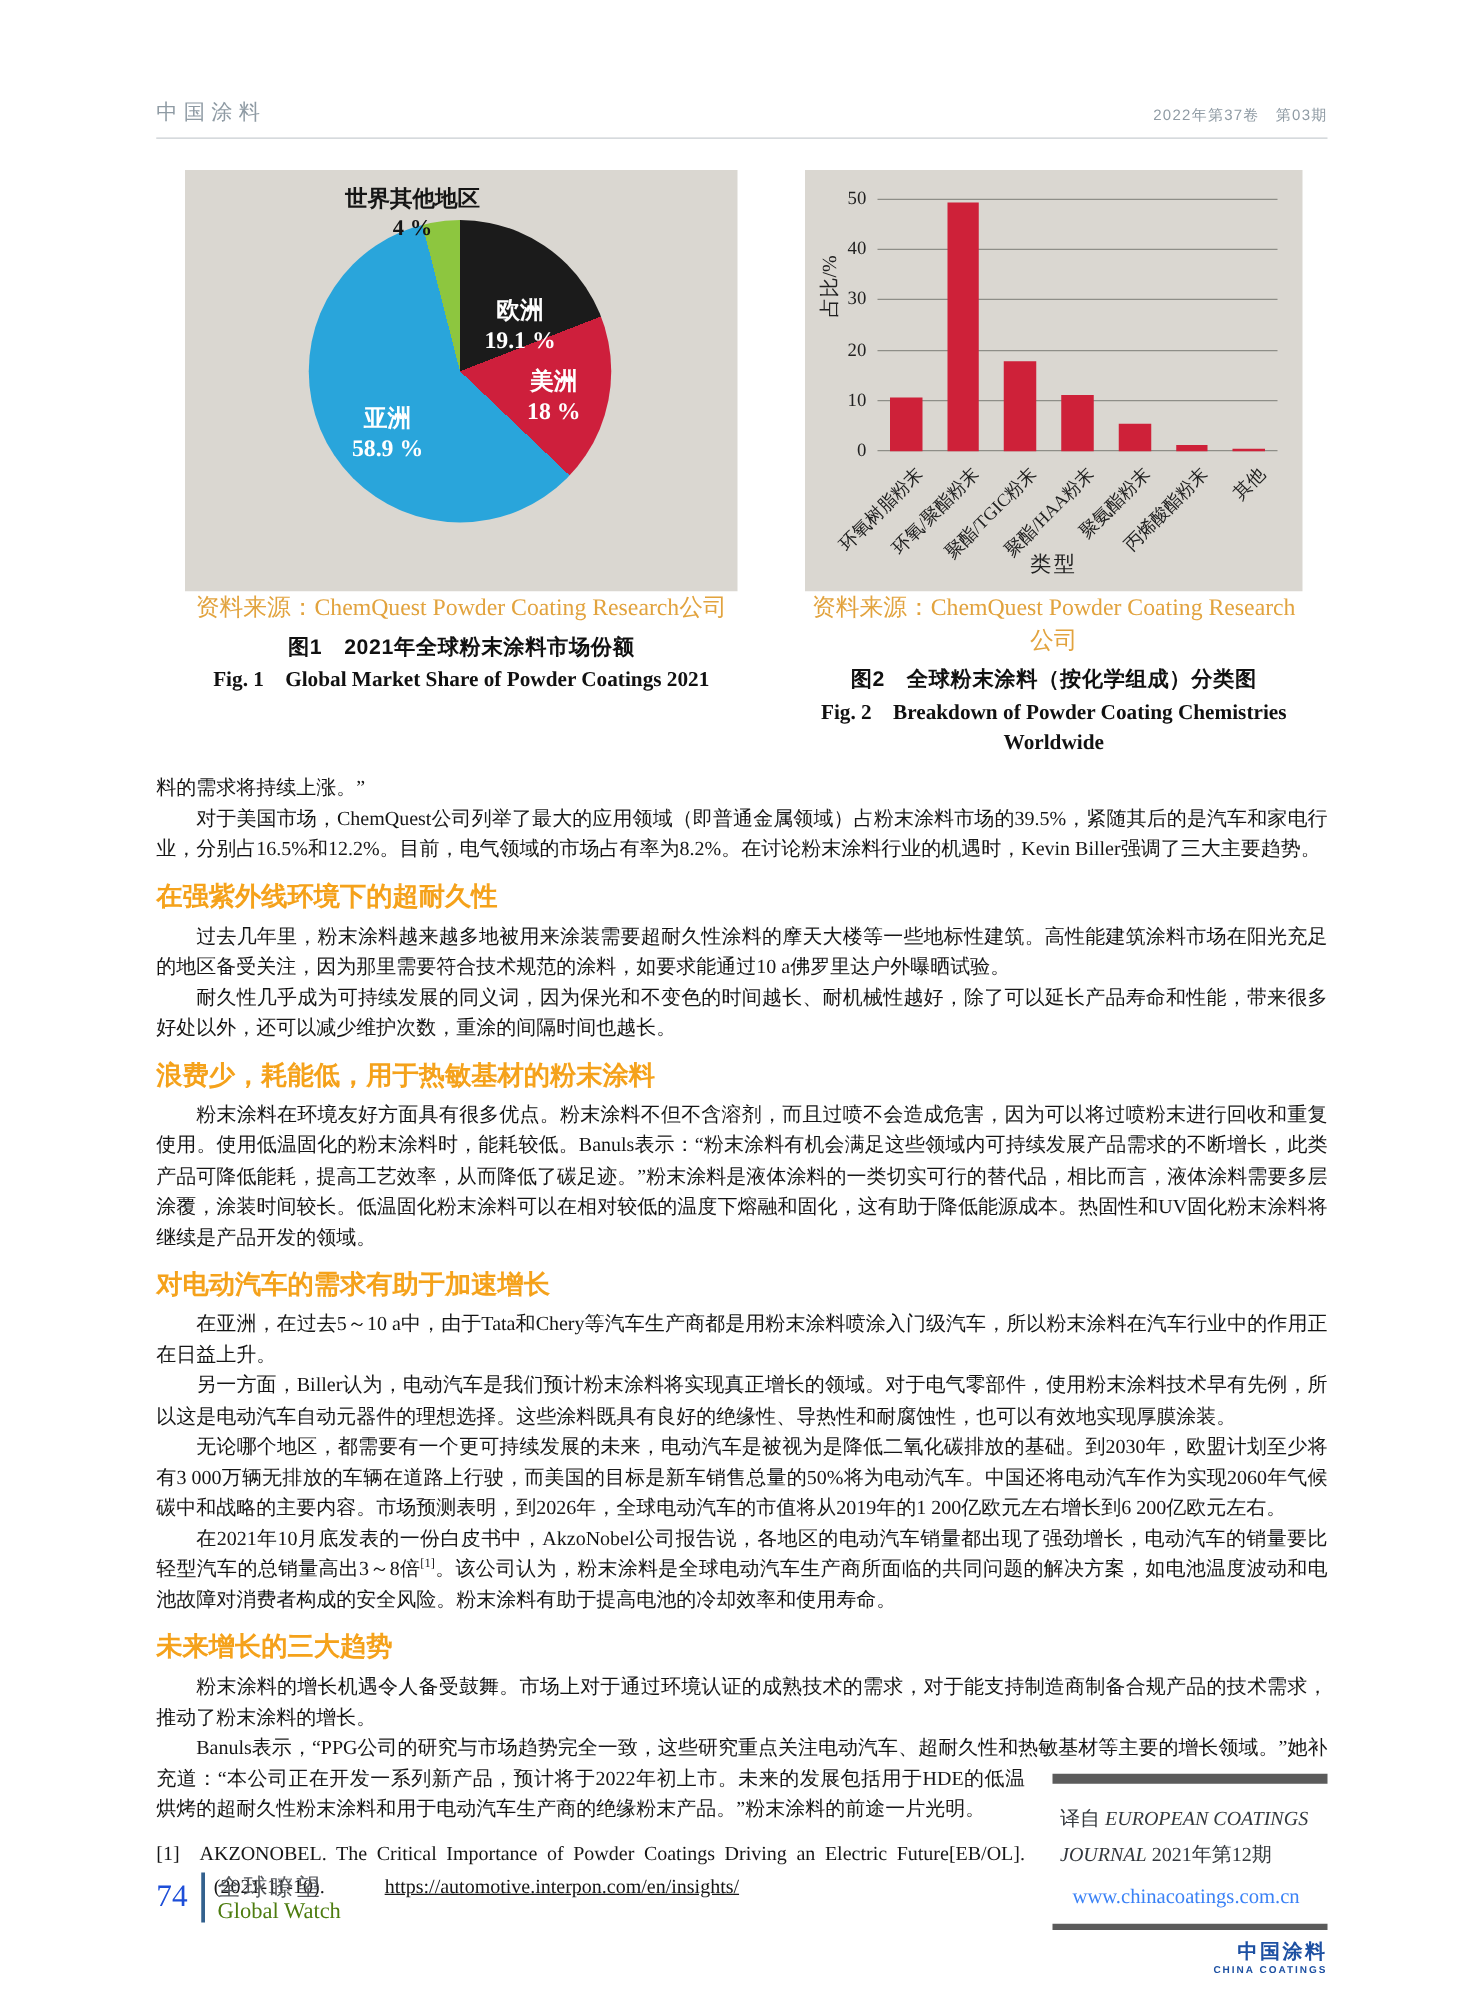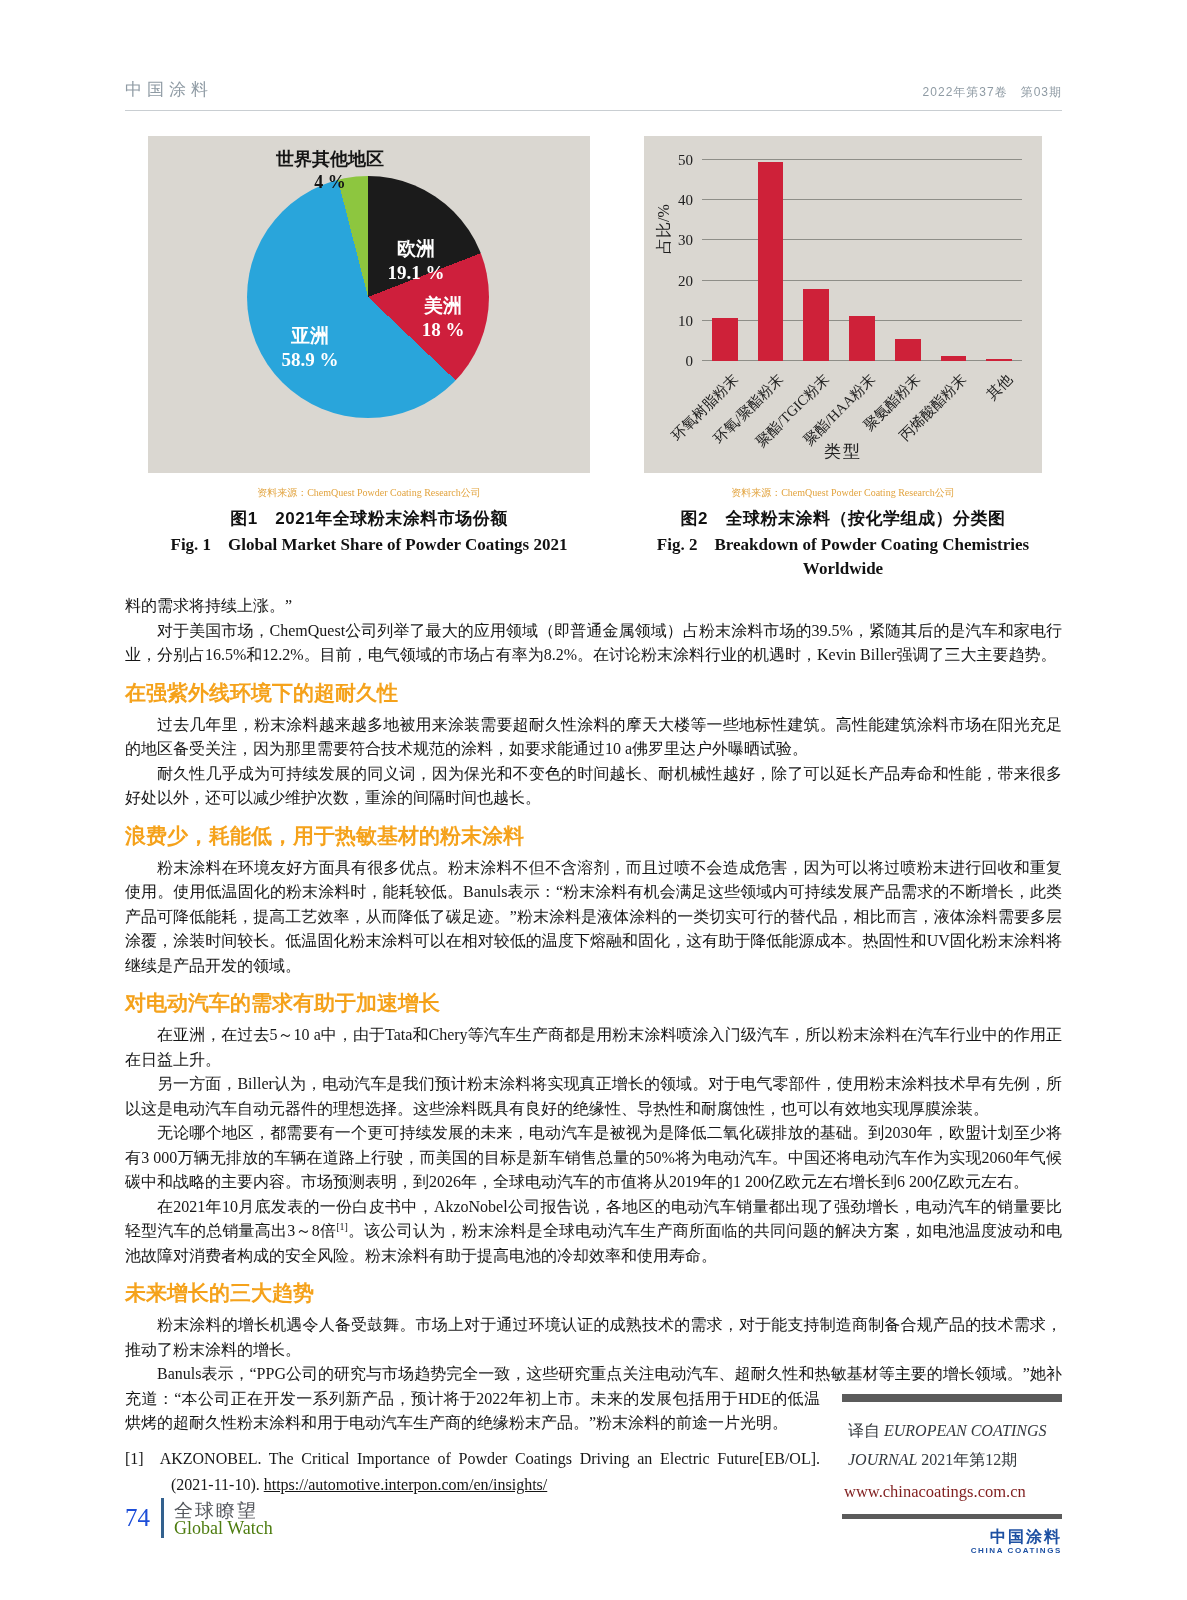--- a/index.html
+++ b/index.html
@@ -66,21 +66,21 @@
     font-size:16px;color:#202020;transform:rotate(-90deg);transform-origin:left top;
     white-space:nowrap;
   }
   .xlabel{
     position:absolute;bottom:10px;left:0;right:0;text-align:center;
     font-size:17px;color:#202020;letter-spacing:2px;
   }
 
   
   .fig-source{
-    margin-top:13px;font-size:10px;color:#e2a33e;
+    font-size:19px;color:#e2a33e;
     font-family:"Liberation Serif","DejaVu Serif",serif;
   }
   .cap-cn{
     margin-top:7px;font-size:17px;font-weight:bold;color:#111;
     font-family:"Liberation Sans","DejaVu Sans",sans-serif;letter-spacing:0.5px;
   }
   .cap-en{margin-top:3px;font-size:17px;font-weight:bold;color:#111;line-height:24px;}
 
   
   .article{margin-top:13px;font-size:16px;line-height:24.5px;text-align:justify;color:#161616;}
@@ -96,38 +96,38 @@
   
   .transbox{
     display:block;float:right;width:220px;margin:7px 0 4px 22px;text-indent:0;
     text-align:left;
   }
   .tbar{display:block;background:#5b5b5b;}
   .tbar-thick{height:8px;}
   .tbar-thin{height:5px;margin-top:10px;}
   .tb-text{display:block;margin:14px 0 0 6px;font-size:16px;line-height:29px;color:#33383d;}
   .tb-text i{font-style:italic;}
-  .tb-url{display:block;margin:6px 0 0 2px;font-size:16.5px;color:#7f1d1d;}
+  .tb-url{display:block;margin:6px 0 0 16px;font-size:16.5px;color:#3b82f6;}
   .tb-logo{display:block;margin-top:9px;text-align:right;color:#1d50a2;
     font-family:"Liberation Sans","DejaVu Sans",sans-serif;}
   .logo-cn{display:block;font-size:16px;font-weight:bold;letter-spacing:2px;line-height:17px;}
   .logo-en{display:block;font-size:8px;font-weight:bold;letter-spacing:1.6px;line-height:11px;}
 
   
   .refs{margin-top:10px;}
   .refs-title{
     text-align:center;font-family:"Liberation Sans","DejaVu Sans",sans-serif;
     font-size:17px;font-weight:bold;color:#111;margin-bottom:9px;
   }
   .ref-item{
     font-size:16px;line-height:26px;text-align:justify;color:#161616;
     padding-left:46px;text-indent:-46px;
   }
   .ref-num{margin-right:16px;}
-  .ref-url{color:#161616;text-decoration:underline;}
+  .ref-url{color:#161616;text-decoration:underline;margin-left:44px;}
 
   
   .pg-footer{
     position:absolute;left:125px;top:1498px;
     display:flex;align-items:center;
   }
   .pg-num{font-size:25px;color:#1d4ed8;margin-right:11px;}
   .foot-bar{width:3px;height:40px;background:#33618e;margin-right:10px;}
   .foot-cn{
     font-family:"Liberation Sans","DejaVu Sans",sans-serif;

